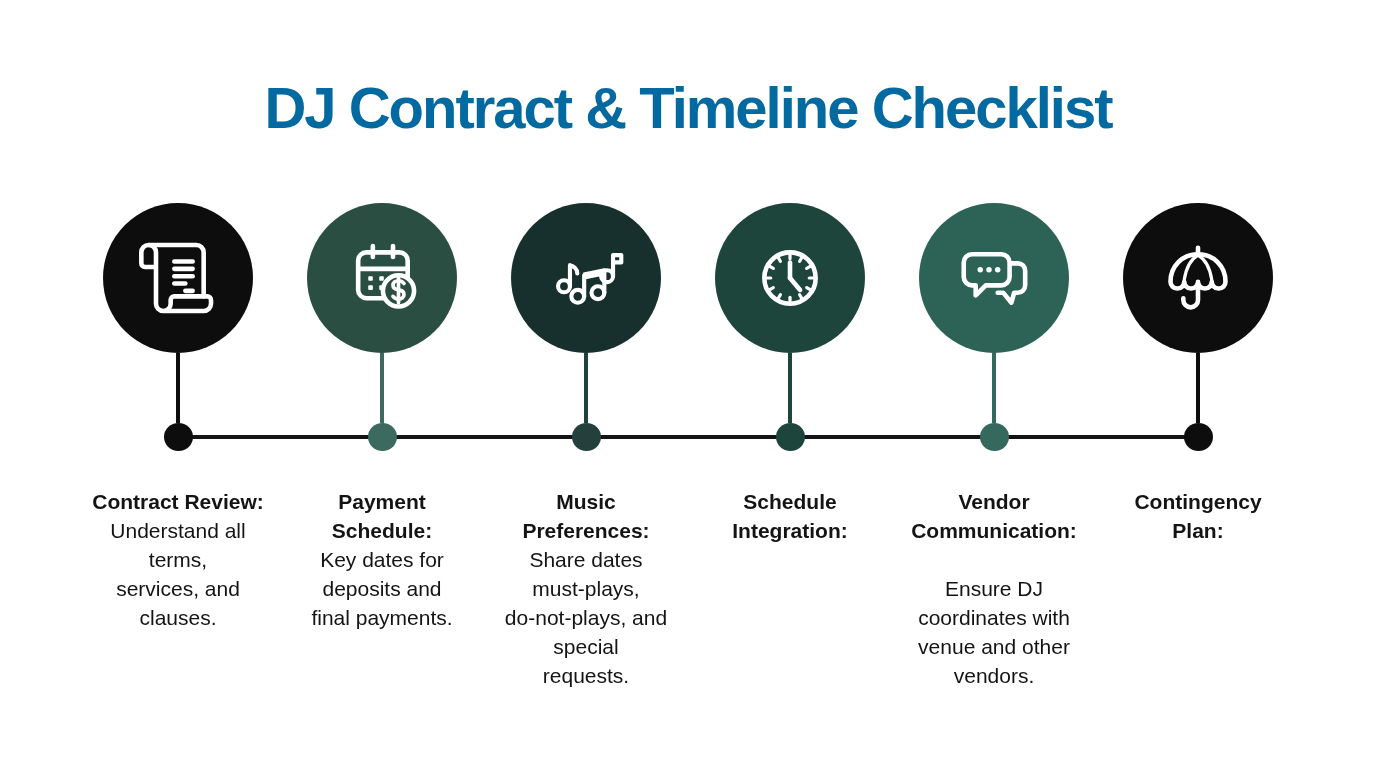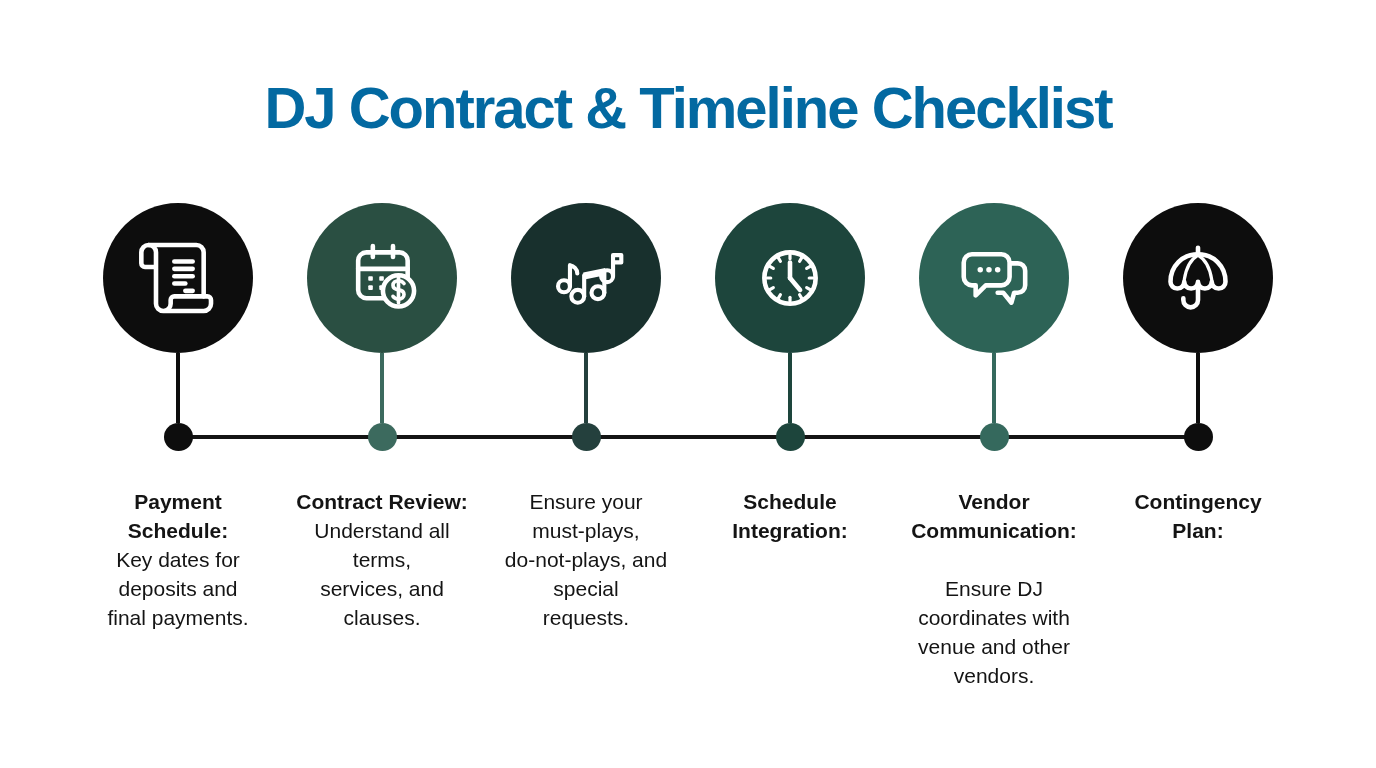--- a/index.html
+++ b/index.html
@@ -154,35 +154,37 @@
         </svg>
       </div>
       <div class="stem" style="background-color: rgb(13, 13, 13); color: rgb(13, 13, 13);"></div>
       <div class="dot" style="background-color: rgb(13, 13, 13); color: rgb(13, 13, 13);"></div>
     </div>
 
   </div>
 
   <div class="text-row">
     <div class="text-col">
+      <div class="step-heading">Contract Review:</div>
+      <div class="step-desc">Understand all
+terms,
+services, and
+clauses.</div>
+    </div>
+    <div class="text-col">
       <div class="step-heading">Payment
 Schedule:</div>
       <div class="step-desc">Key dates for
 deposits and
 final payments.</div>
     </div>
     <div class="text-col">
-      <div class="step-heading">Contract Review:</div>
-      <div class="step-desc">Understand all
-terms,
-services, and
-clauses.</div>
-    </div>
-    <div class="text-col">
-      <div class="step-desc">Ensure your
+      <div class="step-heading">Music
+Preferences:</div>
+      <div class="step-desc">Share dates
 must-plays,
 do-not-plays, and
 special
 requests.</div>
     </div>
     <div class="text-col">
       <div class="step-heading">Schedule
 Integration:</div>
     </div>
     <div class="text-col">

